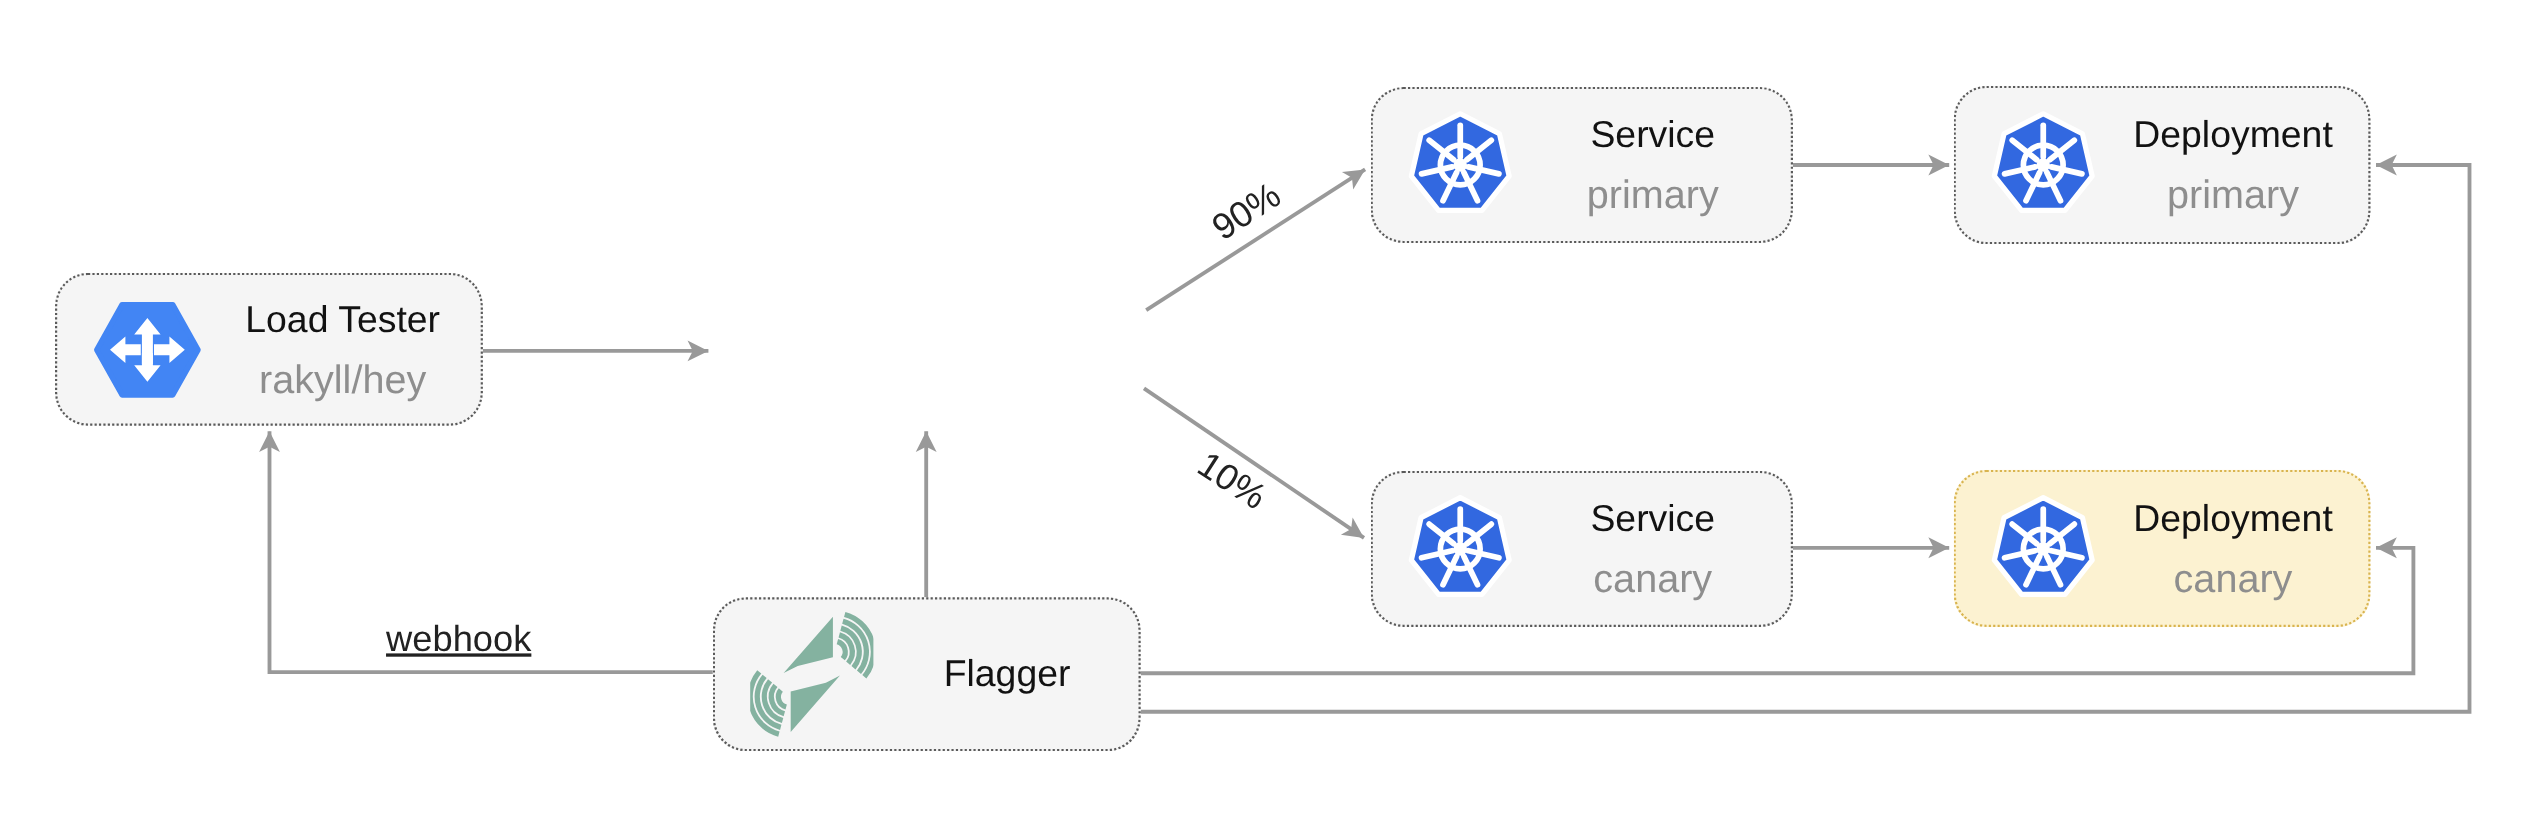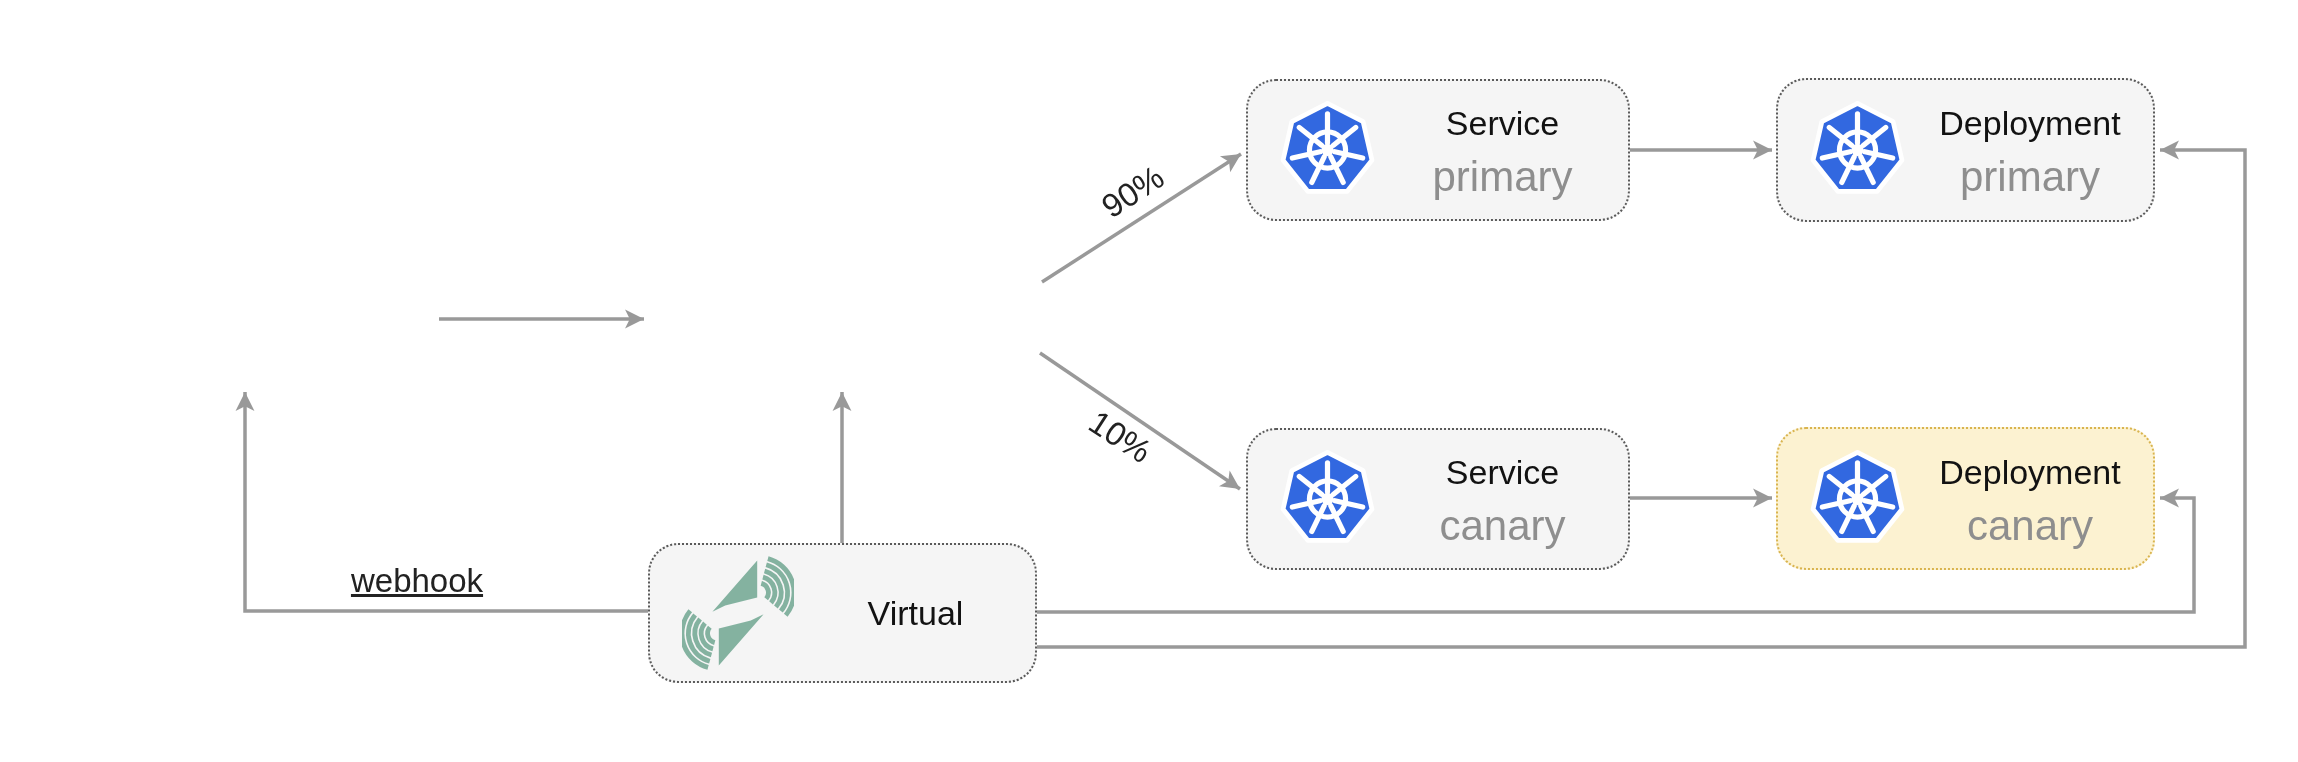--- a/index.html
+++ b/index.html
@@ -67,21 +67,21 @@
     min-width: 0;
     gap: 12px;
   }
   .label {
     font-size: 34px;
     line-height: 42px;
     color: var(--label);
     white-space: nowrap;
   }
   .sublabel {
-    font-size: 42px;
+    font-size: 36px;
     line-height: 42px;
     color: var(--sublabel);
     white-space: nowrap;
   }
   .sublabel:empty { display: none; }
   .edge-label {
     position: absolute;
     font-size: 33px;
     color: var(--edge-label);
     white-space: nowrap;
@@ -129,20 +129,37 @@
     <path class="edge" d="M842,543 L842,392" marker-end="url(#arrow)"></path>
     <path class="edge" d="M648,611 L245,611 L245,392" marker-end="url(#arrow)"></path>
     <path class="edge" d="M1037,612 L2194,612 L2194,498 L2160,498" marker-end="url(#arrow)"></path>
     <path class="edge" d="M1037,647 L2245,647 L2245,150 L2160,150" marker-end="url(#arrow)"></path>
   </svg>
 
   <div class="edge-label rot-up" style="left:1133px; top:192px;">90%</div>
   <div class="edge-label rot-down" style="left:1120px; top:437px;">10%</div>
   <div class="edge-label flat" style="left:417px; top:581px;">webhook</div>
 
+  <div class="node pos-load-tester">
+    <span class="icon-wrap">
+      <svg width="100" height="94" viewBox="0 0 100 94">
+        <polygon class="lb-hex" points="4,47 27,6 73,6 96,47 73,88 27,88"></polygon>
+        <g class="lb-glyph">
+          <polygon points="50,18 62,33 55,33 55,60 45,60 45,33 38,33"></polygon>
+          <polygon points="50,76 62,61 55,61 55,50 45,50 45,61 38,61"></polygon>
+          <polygon points="16,47 30,35 30,42 44,42 44,52 30,52 30,59"></polygon>
+          <polygon points="84,47 70,35 70,42 56,42 56,52 70,52 70,59"></polygon>
+        </g>
+      </svg>
+    </span>
+    <span class="texts">
+      <span class="label">Load Tester</span>
+      <span class="sublabel">rakyll/hey</span>
+    </span>
+  </div>
 
 
   <div class="node pos-service-primary">
     <span class="icon-wrap">
       <svg width="95" height="100" viewBox="0 0 100 104">
         <polygon class="k8s-hept" points="50,3 87.5,22.1 96.8,62.7 70.8,95.5 29.2,95.5 3.2,62.7 12.5,22.1"></polygon>
         <g class="k8s-wheel">
           <circle cx="50" cy="52" r="19"></circle>
           <line x1="50" y1="44" x2="50" y2="14"></line>
           <line x1="56.3" y1="47" x2="79.7" y2="28.3"></line>
@@ -247,18 +264,18 @@
             <path class="flag-arc" d="M51.1,32.4 A12,12 0 0 1 57.2,51.7"></path>
             <path class="flag-arc" d="M53.2,24.7 A20,20 0 0 1 63.3,56.9"></path>
             <path class="flag-arc" d="M55.2,17 A28,28 0 0 1 69.4,62"></path>
             <path class="flag-arc" d="M57.3,9.2 A36,36 0 0 1 75.6,67.1"></path>
             <path class="flag-arc" d="M59.4,1.5 A44,44 0 0 1 81.7,72.3"></path>
           </g>
         </g>
       </svg>
     </span>
     <span class="texts">
-      <span class="label">Virtual</span>
+      <span class="label">Flagger</span>
 
     </span>
   </div>
 
 </div>
 
 </body></html>

